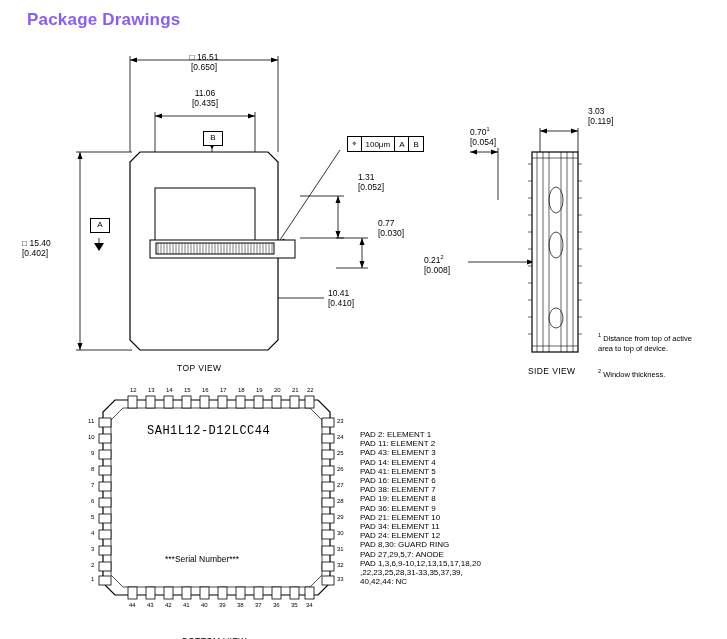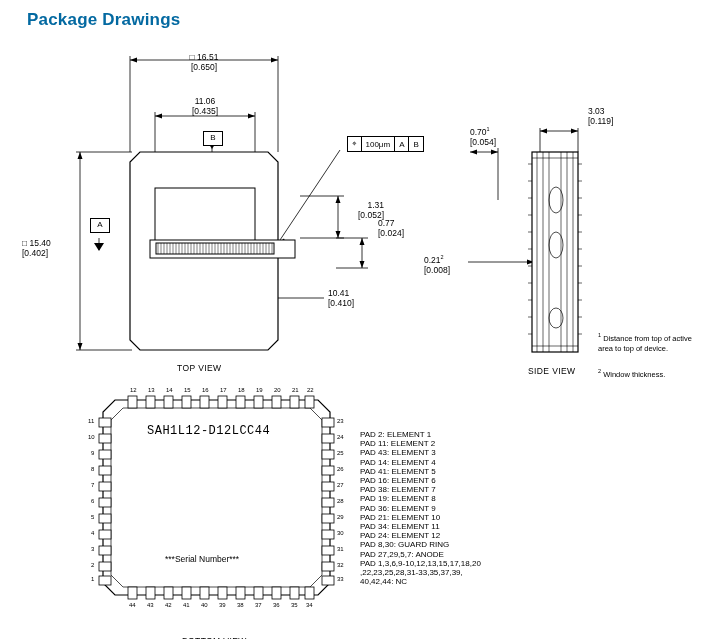--- a/index.html
+++ b/index.html
@@ -9,21 +9,21 @@
     font-family:"Liberation Sans", sans-serif;
     color:#000;
     position:relative;
     overflow:hidden;
   }
   .page{position:relative;width:727px;height:639px;}
   .abs{position:absolute;}
   .title{
     left:27px;top:10px;
     font-size:17px;
-    color:#0369a1;
+    color:#8b5cf6;
     font-weight:bold;
     letter-spacing:0.2px;
   }
   .lbl{font-size:8.5px;line-height:10px;color:#000;white-space:pre;}
   .lbl-c{text-align:center;}
   .viewname{font-size:8.5px;letter-spacing:0.4px;}
   svg{display:block;overflow:visible;}
   .tinybox{
     position:absolute;
     border:1px solid #000;
@@ -279,29 +279,29 @@
       <rect x="322" y="514" width="12" height="9"></rect>
         <rect x="322" y="530" width="12" height="9"></rect>
       <rect x="322" y="546" width="12" height="9"></rect>
         <rect x="322" y="562" width="12" height="9"></rect>
       <rect x="322" y="576" width="12" height="9"></rect>
     </g>
   </svg>
 
   <div class="abs lbl lbl-c" style="left:172px;top:40px;width:64px;margin-top:12px;"><span>□</span> <span>16.51</span><br><span>[0.650]</span></div>
 
-  <div class="abs lbl lbl-c" style="left:176px;top:96px;width:58px;"><span>11.06</span><br><span>[0.435]</span></div>
+  <div class="abs lbl lbl-c" style="left:176px;top:88px;width:58px;"><span>11.06</span><br><span>[0.435]</span></div>
 
   <div class="abs lbl" style="left:22px;top:238px;width:58px;text-align:left;"><span>□</span> <span>15.40</span><br><span>[0.402]</span></div>
 
   <div class="abs lbl" style="left:328px;top:288px;"><span>10.41</span><br><span>[0.410]</span></div>
 
-  <div class="abs lbl" style="left:358px;top:200px;text-align:right;"><span>1.31</span><br><span>[0.052]</span></div>
-
-  <div class="abs lbl" style="left:378px;top:218px;"><span>0.77</span><br><span>[0.024]</span></div>
+  <div class="abs lbl" style="left:358px;top:172px;"><span>1.31</span><br><span>[0.052]</span></div>
+
+  <div class="abs lbl" style="left:378px;top:218px;"><span>0.77</span><br><span>[0.030]</span></div>
 
   <div class="tinybox" style="left:203px;top:131px;width:18px;height:13px;">B</div>
   <div class="tinybox" style="left:90px;top:218px;width:18px;height:13px;">A</div>
 
   <div class="fcf" style="left:347px;top:136px;">
     <div>⌖</div>
     <div>100μm</div>
     <div>A</div>
     <div>B</div>
   </div>

